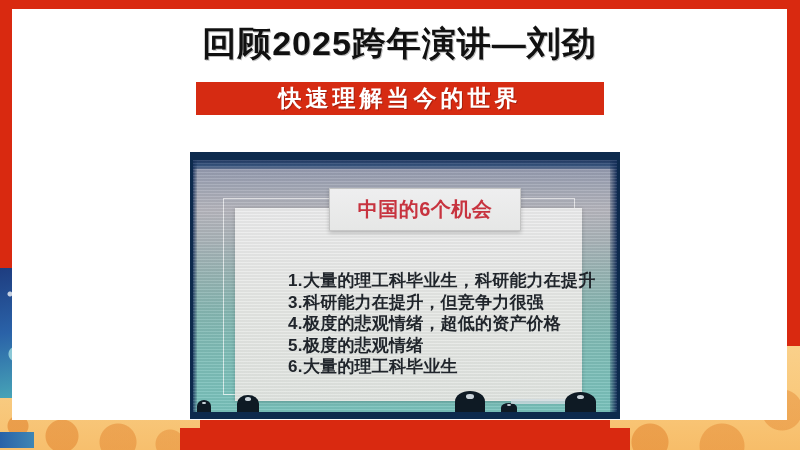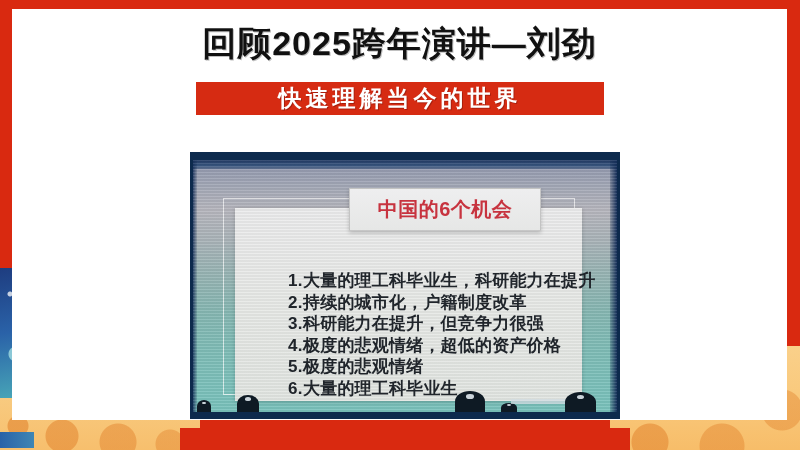--- a/index.html
+++ b/index.html
@@ -221,21 +221,20 @@
     top: 28px;
     width: 190px;
     height: 41px;
     background: linear-gradient(180deg, #eeeeef 0%, #e6e7e6 100%);
     border: 1px solid rgba(150,150,150,.45);
     box-shadow: 0 2px 4px rgba(0,0,0,.2);
     display: flex;
     align-items: center;
     justify-content: center;
     z-index: 3;
-    margin-left: 20px;
   }
   #slide-title-text {
     color: #c7333f;
     font-size: 20px;
     font-weight: bold;
     letter-spacing: .5px;
     white-space: nowrap;
   }
 
   
@@ -324,23 +323,20 @@
 
         <div id="slide-title-box">
           <span id="slide-title-text">中国的6个机会</span>
         </div>
 
         <ul id="slide-list">
           <li>
             <span class="num">1.</span><span>大量的理工科毕业生，科研能力在提升</span>
           </li>
           <li>
-            <span class="num">2.</span><span>持续的城市化，户籍制度改革</span>
-          </li>
-          <li>
             <span class="num">3.</span><span>科研能力在提升，但竞争力很强</span>
           </li>
           <li>
             <span class="num">4.</span><span>极度的悲观情绪，超低的资产价格</span>
           </li>
           <li>
             <span class="num">5.</span><span>极度的悲观情绪</span>
           </li>
           <li>
             <span class="num">6.</span><span>大量的理工科毕业生</span>

